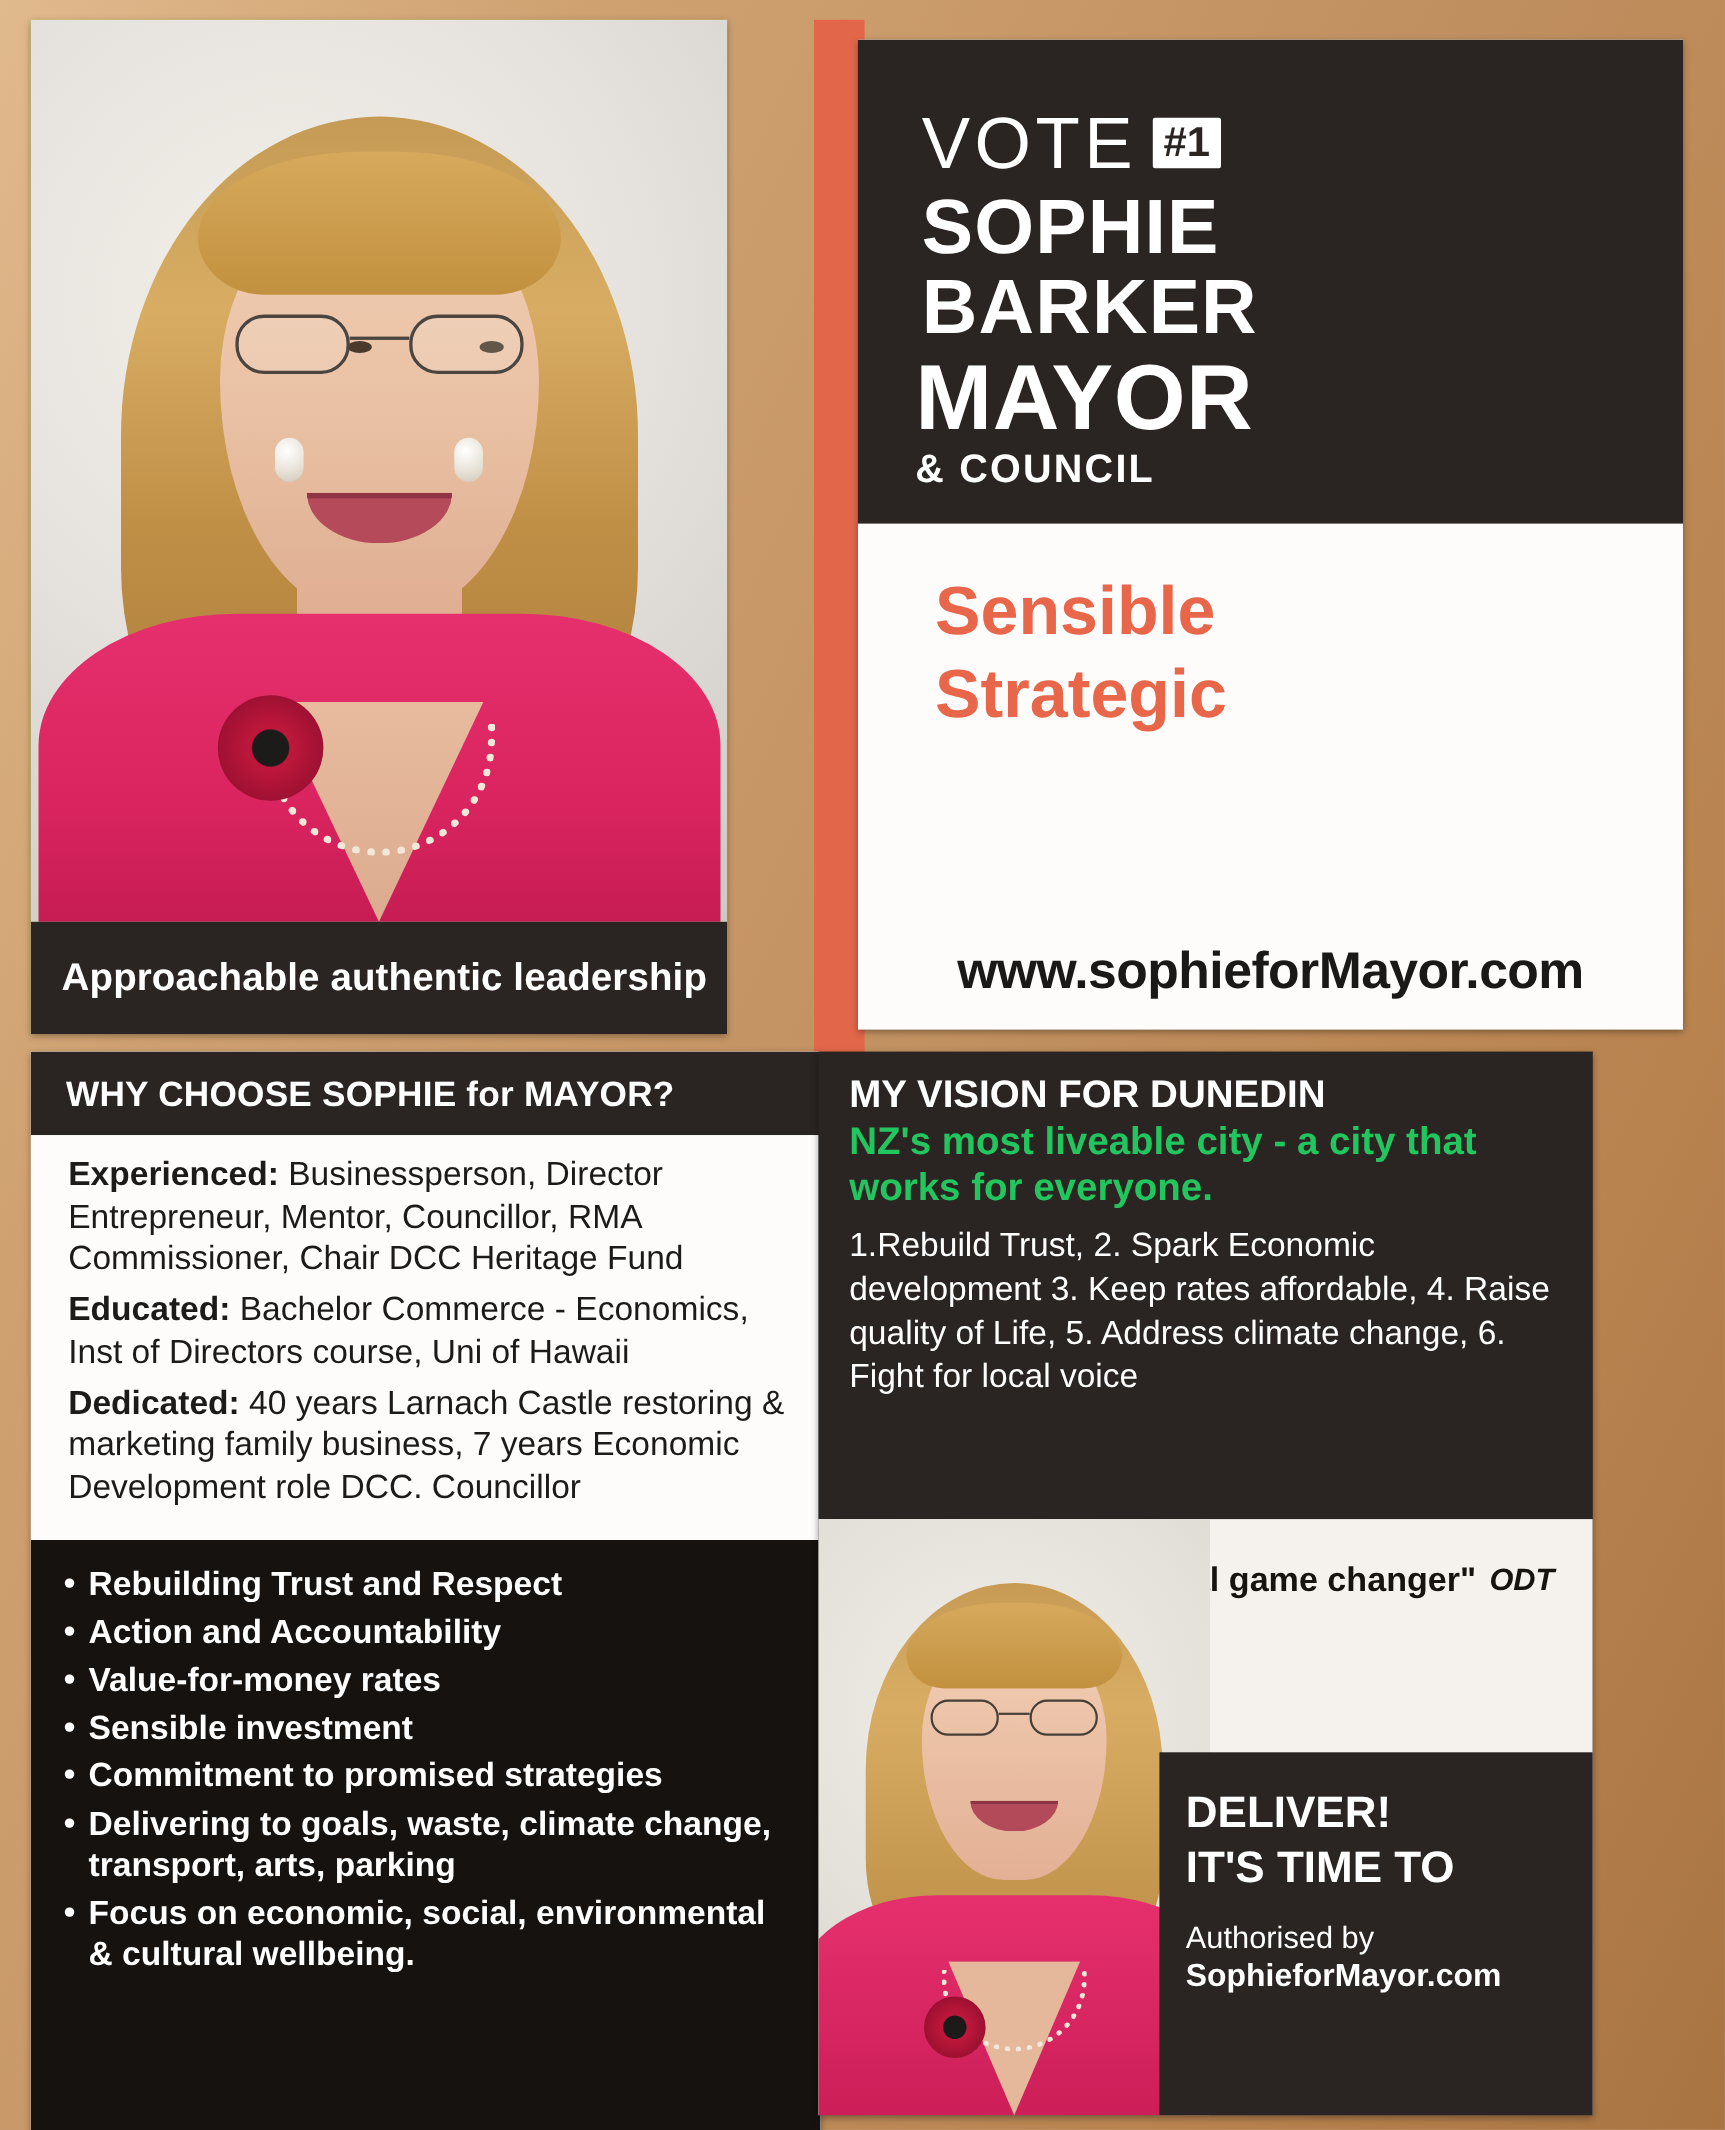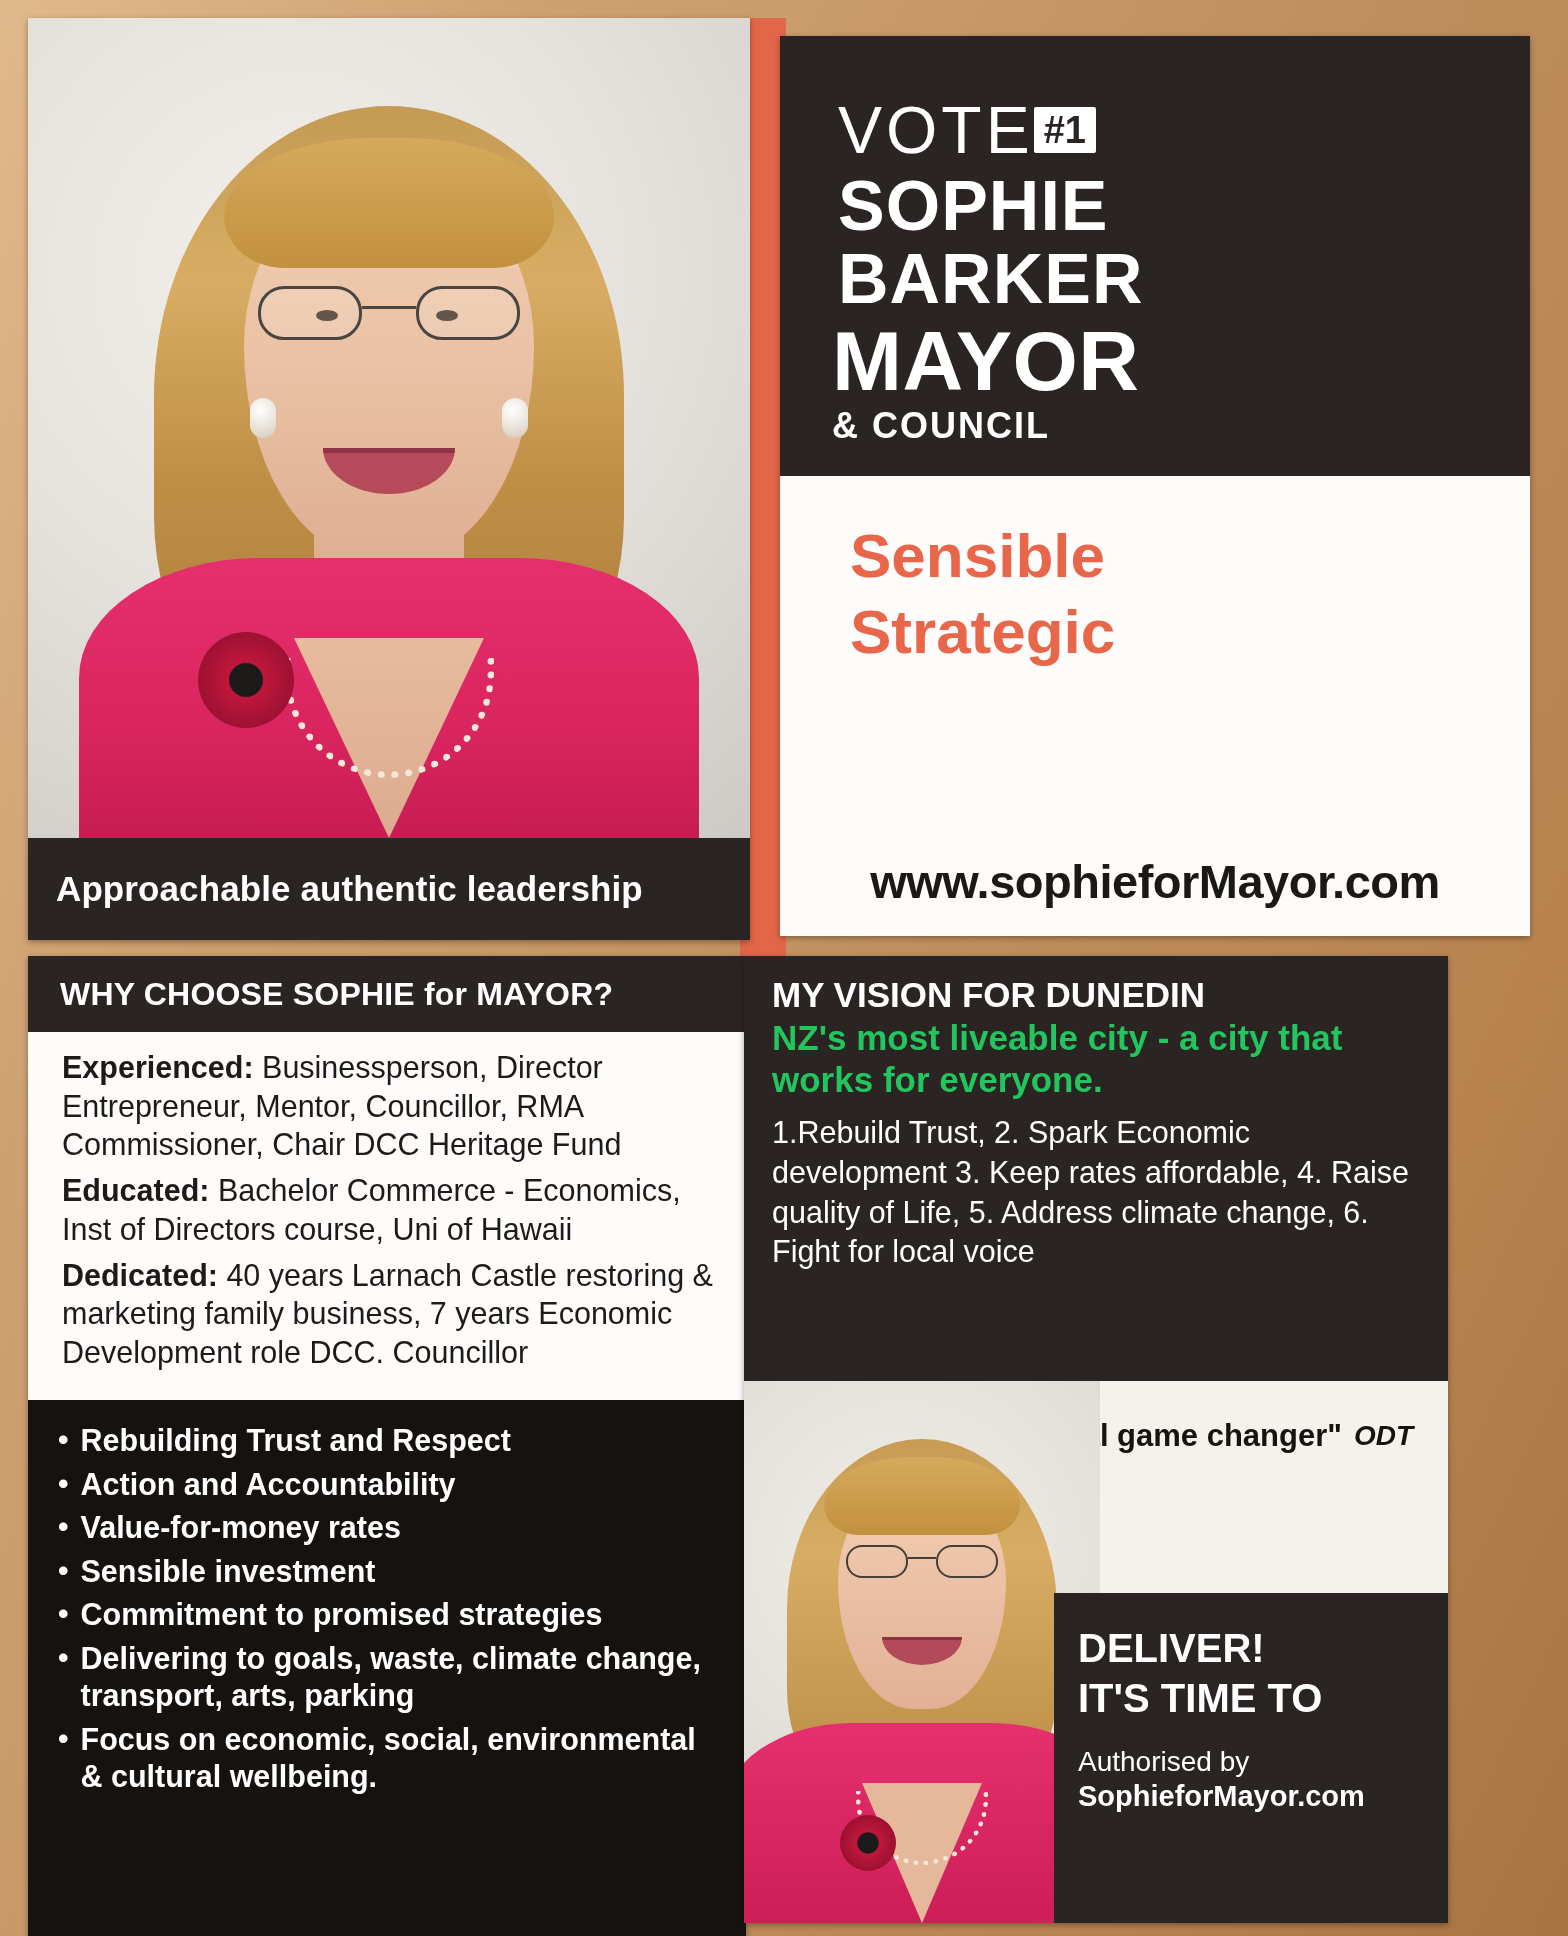--- a/index.html
+++ b/index.html
@@ -26,21 +26,21 @@
     left: 28px;
     top: 18px;
     width: 1502px;
     height: 1905px;
   }
 
   .panel { position: absolute; overflow: hidden; }
 
   
   #card-photo-top {
-    left: 0px; top: 0px; width: 722px; height: 922px;
+    left: 0px; top: 0px; width: 633px; height: 922px;
     background: #bef264;
     box-shadow: 0 2px 6px rgba(0,0,0,0.35);
   }
   .portrait {
     position: absolute;
     left: 0; right: 0; top: 0;
     height: 820px;
     background:
       radial-gradient(circle at 37% 31%, #f3efe9 0%, #e6e2dd 45%, #d9d6d2 75%, #cdcac6 100%);
     overflow: hidden;
@@ -142,21 +142,21 @@
     left: 752px; top: 18px; width: 750px; height: 900px;
     background: #fdfcfa;
     box-shadow: 0 2px 6px rgba(0,0,0,0.35);
   }
   .vote-black {
     position: absolute; left: 0; right: 0; top: 0; height: 440px;
     background: #2a2523;
     padding: 56px 44px 0 44px;
   }
   .vote-line1 {
-    display: flex; align-items: center; 
+    display: flex; align-items: center; gap: 14px;
     justify-content: flex-start; padding-left: 14px;
   }
   .vote-word {
     color: #ffffff; font-size: 66px; font-weight: 300; letter-spacing: 4px;
     font-family: "Liberation Sans", sans-serif;
   }
   .vote-num {
     background: #ffffff; color: #2a2523; font-size: 38px; font-weight: bold;
     padding: 4px 10px; line-height: 1; border-radius: 2px;
   }

